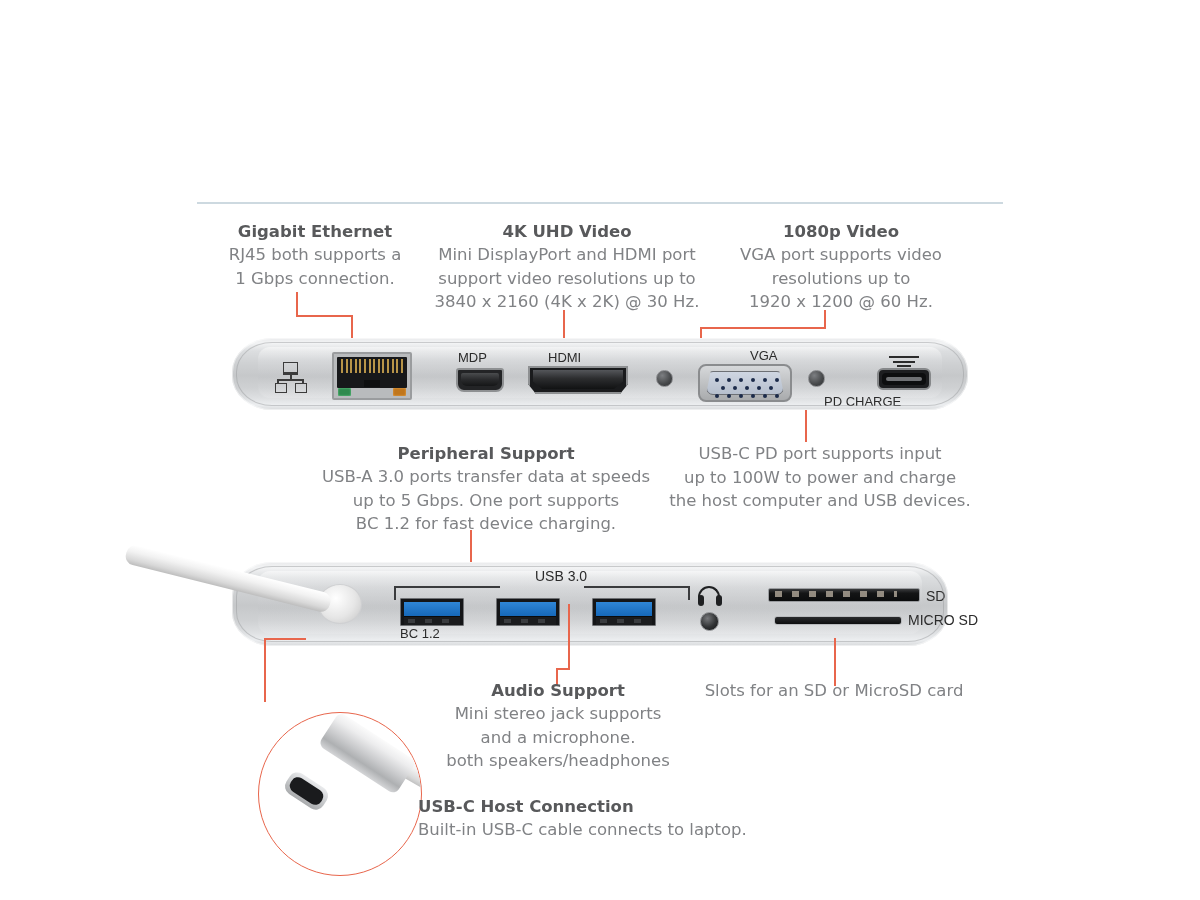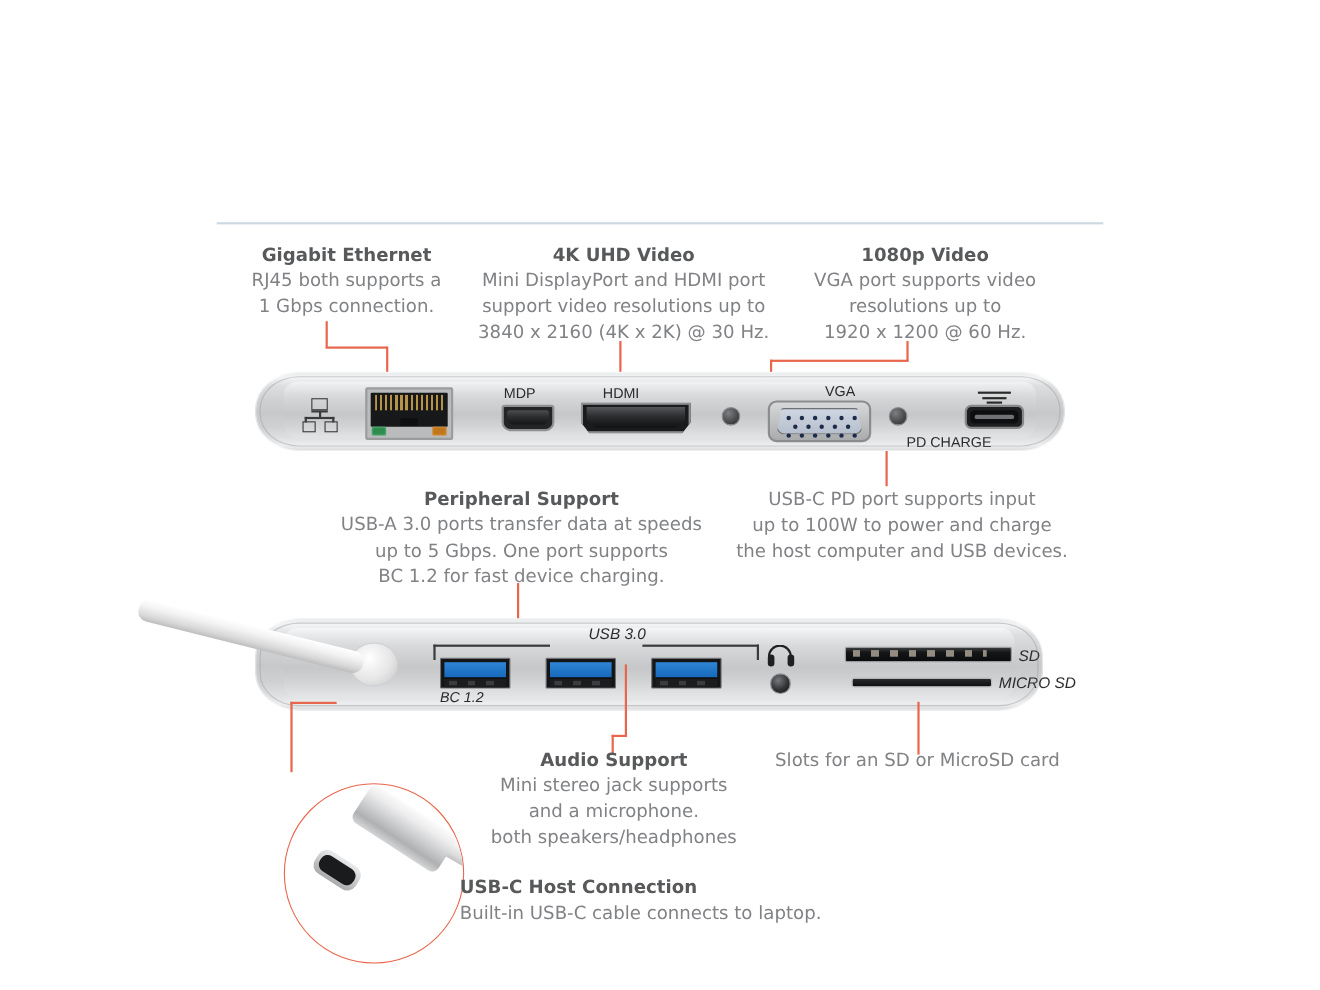--- a/index.html
+++ b/index.html
@@ -434,40 +434,40 @@
     <div class="usbc" style="left:645px; top:30px; width:54px; height:22px;">
       <div class="usbc-in">
         <div class="usbc-tongue"></div>
       </div>
     </div>
     <div class="port-label" style="left:592px; top:56px;">PD CHARGE</div>
   </div>
 
   <div class="lead lead-v" style="left:805px; top:410px; height:32px;"></div>
 
-  <div class="callout center" style="left:288px; top:442px; width:372px;">
+  <div class="callout center" style="left:300px; top:442px; width:372px;">
     <div class="ct-head">Peripheral Support</div>
     <div class="ct-body">USB-A 3.0 ports transfer data at speeds</div>
     <div class="ct-body">up to 5 Gbps. One port supports</div>
     <div class="ct-body">BC 1.2 for fast device charging.</div>
   </div>
 
   <div class="callout center" style="left:660px; top:442px; width:320px;">
     <div class="ct-body">USB-C PD port supports input</div>
     <div class="ct-body">up to 100W to power and charge</div>
     <div class="ct-body">the host computer and USB devices.</div>
   </div>
 
   <div class="lead lead-v" style="left:470px; top:530px; height:40px;"></div>
 
   <div class="lead-box" style="left:390px; top:568px; width:298px; height:70px;"></div>
 
   <div class="lead-box" style="left:760px; top:572px; width:172px; height:66px;"></div>
 
-  <div class="dock" style="left:232px; top:562px; width:716px; height:84px;font-style:italic;">
+  <div class="dock" style="left:232px; top:562px; width:716px; height:84px;">
     <div class="dock-face"></div>
 
     <div class="grommet" style="left:86px; top:22px; width:44px; height:40px;"></div>
 
     <div class="bracket" style="left:162px; top:12px; width:296px; height:14px;">
       <div class="bk" style="left:0; top:12px; width:1.8px; height:14px;"></div>
       <div class="bk" style="left:0; top:12px; width:106px; height:1.8px;"></div>
       <div class="bk" style="right:0; top:12px; width:1.8px; height:14px;"></div>
       <div class="bk" style="right:0; top:12px; width:106px; height:1.8px;"></div>
     </div>

